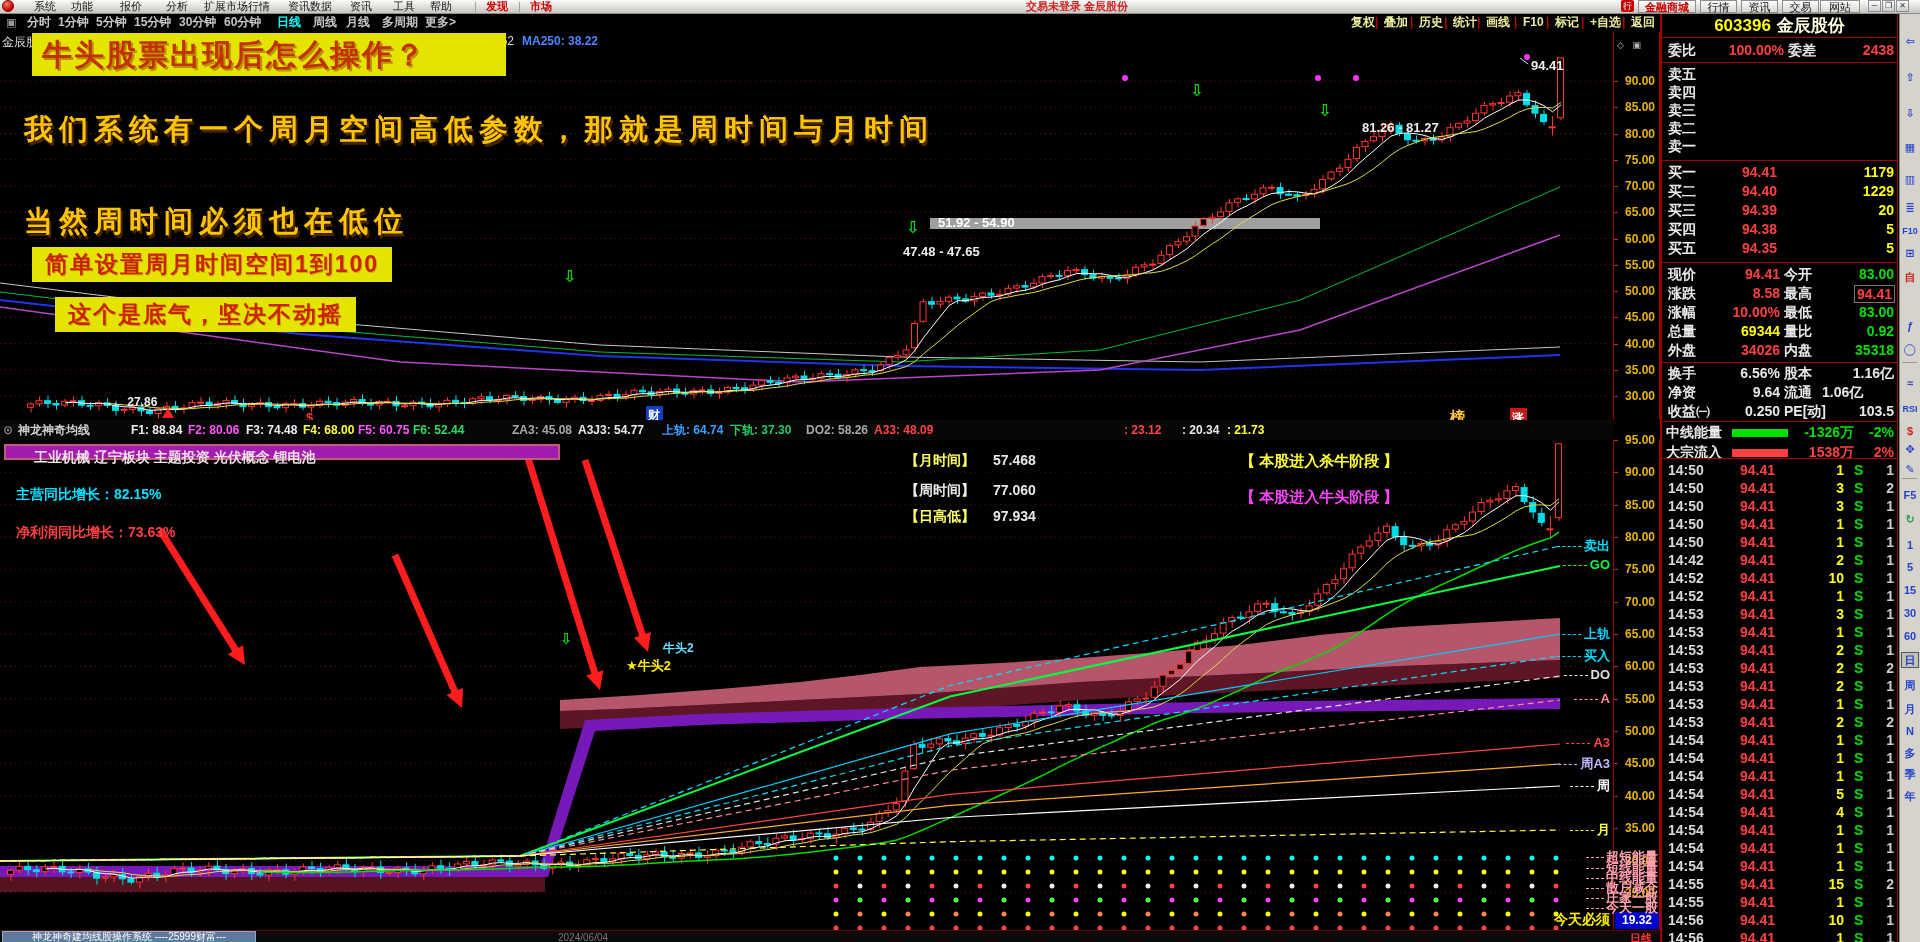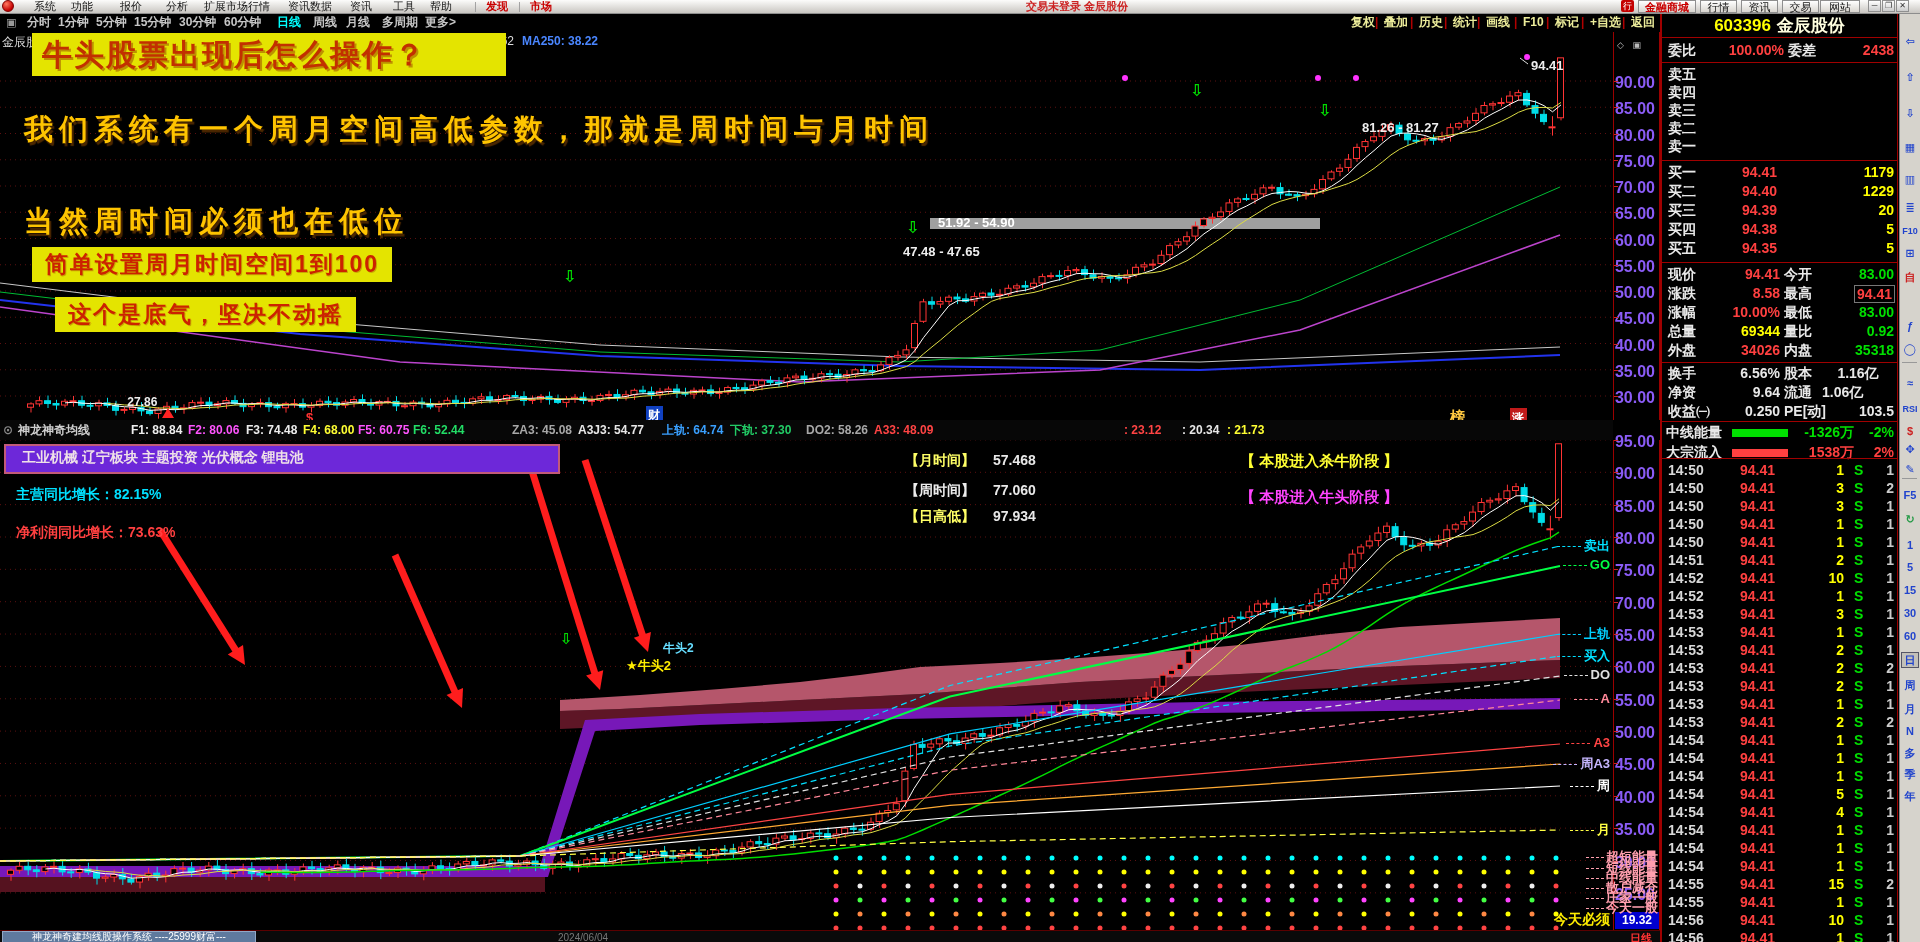--- a/index.html
+++ b/index.html
@@ -24,39 +24,39 @@
 .p-active{color:#00ffff}
 .a-item{color:#ecec9a}
 .a-sep{color:#b00000}
 
 .chart-main{position:absolute;left:0;top:32px;width:1613px;height:388px;z-index:1}
 .chart-lower{position:absolute;left:0;top:440px;width:1613px;height:490px;z-index:1}
 svg{position:absolute;left:0;top:0}
 .axis{position:absolute;left:1613px;width:47px;background:#000;border-left:1px solid #9b0000;border-right:1px solid #9b0000;z-index:3}
 .axis-main{top:32px;height:388px}
 .axis-lower{top:440px;height:490px}
-.tick{position:absolute;right:4px;color:#8b5cf6;font-size:16px;font-weight:bold;white-space:nowrap}
+.tick{position:absolute;right:4px;color:#eab308;font-size:12px;font-weight:bold;white-space:nowrap}
 .tickdash{position:absolute;left:0;width:4px;height:1px;background:#c22}
 .axicons{position:absolute;left:3px;top:8px;color:#bbb;font-size:9px;letter-spacing:3px}
 .bluebox{position:absolute;left:1px;top:472px;width:44px;height:17px;background:#0000cf;color:#fff;font-size:12px;font-weight:bold;text-align:center;line-height:17px}
 
 .ma-row{position:absolute;left:2px;top:2px;font-size:12px;z-index:4;white-space:nowrap;color:#ddd}
 .ma-frag{position:absolute;left:484px;top:2px;font-size:12px;color:#ddd;z-index:4}
 .ma250{position:absolute;left:522px;top:2px;font-size:12px;color:#4a86ff;z-index:4;font-weight:bold}
 
 .headline{position:absolute;left:32px;top:1px;width:474px;height:43px;background:#e4e400;color:#c23000;font-size:30px;font-weight:bold;line-height:43px;padding-left:10px;letter-spacing:2px;z-index:6;text-shadow:2px 2px 0 rgba(150,60,0,.5);white-space:nowrap}
 .ann-line{position:absolute;color:#ffc400;font-size:29px;font-weight:bold;letter-spacing:6px;text-shadow:2px 3px 1px #4d2800;z-index:5;white-space:nowrap}
 .ann-box{position:absolute;background:#e4e400;color:#cc2200;font-weight:bold;font-size:23px;padding:2px 13px;z-index:5;white-space:nowrap;letter-spacing:2px;text-shadow:1px 1px 0 rgba(150,60,0,.35)}
 
 .indbar{position:absolute;left:0;top:420px;width:1613px;height:20px;background:#070707;z-index:4;font-size:12px;font-weight:bold;line-height:20px}
 .indbar span{position:absolute;top:0;white-space:nowrap}
 .ind-icon{left:3px;color:#888;font-size:12px}
 .ind-name{left:18px;color:#cfcfcf}
 
-.sector{position:absolute;left:4px;top:4px;width:556px;height:30px;border:2px solid #c25a78;background:#6d28d9;color:#efe0e8;font-size:14px;line-height:22px;padding-left:16px;z-index:6;font-weight:bold}
+.sector{position:absolute;left:4px;top:4px;width:556px;height:16px;border:2px solid #c25a78;background:#a21caf;color:#efe0e8;font-size:14px;line-height:22px;padding-left:28px;z-index:6;font-weight:bold}
 .growth1{position:absolute;left:16px;top:46px;color:#00e0ff;font-size:14px;font-weight:bold;z-index:6}
 .growth2{position:absolute;left:16px;top:84px;color:#ff4040;font-size:14px;font-weight:bold;z-index:6}
 .metric{position:absolute;left:905px;z-index:6;font-size:14px;font-weight:bold;white-space:nowrap}
 .metric .mv{color:#e8e8e8;margin-left:18px}
 .stage{position:absolute;left:1240px;z-index:6;font-size:15px;font-weight:bold;white-space:nowrap}
 .fanlabel{position:absolute;width:130px;left:1480px;text-align:right;font-size:13px;font-weight:bold;z-index:6;white-space:nowrap}
 .fanlabel::before{content:"";display:inline-block;width:24px;border-top:1px dashed currentColor;vertical-align:middle;margin-right:3px}
 .pinklabel{position:absolute;left:1568px;width:90px;text-align:right;color:#ff9fae;font-size:13px;font-weight:bold;z-index:6;white-space:nowrap}
 .pinklabel::before{content:"";display:inline-block;width:18px;border-top:1px dashed currentColor;vertical-align:middle;margin-right:2px}
 .today{position:absolute;left:1490px;top:911px;width:120px;text-align:right;color:#ffee00;font-size:14px;font-weight:bold;z-index:7}
@@ -1299,21 +1299,21 @@
       <div class="q-cell" style="left: 122px; top: 309px; color: rgb(232, 232, 232);">量比</div>
       <div class="q-cell" style="left: 160px; top: 309px; color: rgb(0, 224, 0); width: 72px; text-align: right;">0.92</div>
       <div class="q-cell" style="left: 6px; top: 328px; color: rgb(232, 232, 232);">外盘</div>
       <div class="q-cell" style="left: 60px; top: 328px; color: rgb(255, 64, 64); width: 58px; text-align: right;">34026</div>
       <div class="q-cell" style="left: 122px; top: 328px; color: rgb(232, 232, 232);">内盘</div>
       <div class="q-cell" style="left: 160px; top: 328px; color: rgb(0, 224, 0); width: 72px; text-align: right;">35318</div>
       <div class="q-sep" style="top: 348px;"></div>
       <div class="q-cell" style="left: 6px; top: 351px; color: rgb(232, 232, 232);">换手</div>
       <div class="q-cell" style="left: 60px; top: 351px; color: rgb(232, 232, 232); width: 58px; text-align: right;">6.56%</div>
       <div class="q-cell" style="left: 122px; top: 351px; color: rgb(232, 232, 232);">股本</div>
-      <div class="q-cell" style="left: 160px; top: 351px; color: rgb(232, 232, 232); width: 72px; text-align: center;">1.16亿</div>
+      <div class="q-cell" style="left: 160px; top: 351px; color: rgb(232, 232, 232); width: 72px; text-align: right;">1.16亿</div>
       <div class="q-cell" style="left: 6px; top: 370px; color: rgb(232, 232, 232);">净资</div>
       <div class="q-cell" style="left: 60px; top: 370px; color: rgb(232, 232, 232); width: 58px; text-align: right;">9.64</div>
       <div class="q-cell" style="left: 122px; top: 370px; color: rgb(232, 232, 232);">流通</div>
       <div class="q-cell" style="left: 160px; top: 370px; color: rgb(232, 232, 232); width: 72px; text-align: left;">1.06亿</div>
       <div class="q-cell" style="left: 6px; top: 389px; color: rgb(232, 232, 232);">收益㈠</div>
       <div class="q-cell" style="left: 60px; top: 389px; color: rgb(232, 232, 232); width: 58px; text-align: right;">0.250</div>
       <div class="q-cell" style="left: 122px; top: 389px; color: rgb(232, 232, 232);">PE[动]</div>
       <div class="q-cell" style="left: 160px; top: 389px; color: rgb(232, 232, 232); width: 72px; text-align: right;">103.5</div>
       <div class="q-sep" style="top: 407px;"></div>
       <div class="q-cell" style="left: 4px; top: 410px; color: rgb(232, 232, 232);">中线能量</div>
@@ -1354,21 +1354,21 @@
         <span class="q-cell" style="left: 200px; top: 0px; color: rgb(204, 204, 204); width: 32px; text-align: right;">1</span>
       </div>
       <div style="position: absolute; left: 0px; top: 520px; width: 100%; height: 18px;">
         <span class="q-cell" style="left: 6px; top: 0px; color: rgb(216, 216, 216);">14:50</span>
         <span class="q-cell" style="left: 50px; top: 0px; color: rgb(255, 64, 64); width: 63px; text-align: right;">94.41</span>
         <span class="q-cell" style="left: 118px; top: 0px; color: rgb(255, 255, 0); width: 64px; text-align: right;">1</span>
         <span class="q-cell" style="left: 192px; top: 0px; color: rgb(0, 224, 0);">S</span>
         <span class="q-cell" style="left: 200px; top: 0px; color: rgb(204, 204, 204); width: 32px; text-align: right;">1</span>
       </div>
       <div style="position: absolute; left: 0px; top: 538px; width: 100%; height: 18px;">
-        <span class="q-cell" style="left: 6px; top: 0px; color: rgb(216, 216, 216);">14:51</span>
+        <span class="q-cell" style="left: 6px; top: 0px; color: rgb(216, 216, 216);">14:42</span>
         <span class="q-cell" style="left: 50px; top: 0px; color: rgb(255, 64, 64); width: 63px; text-align: right;">94.41</span>
         <span class="q-cell" style="left: 118px; top: 0px; color: rgb(255, 255, 0); width: 64px; text-align: right;">2</span>
         <span class="q-cell" style="left: 192px; top: 0px; color: rgb(0, 224, 0);">S</span>
         <span class="q-cell" style="left: 200px; top: 0px; color: rgb(204, 204, 204); width: 32px; text-align: right;">1</span>
       </div>
       <div style="position: absolute; left: 0px; top: 556px; width: 100%; height: 18px;">
         <span class="q-cell" style="left: 6px; top: 0px; color: rgb(216, 216, 216);">14:52</span>
         <span class="q-cell" style="left: 50px; top: 0px; color: rgb(255, 64, 64); width: 63px; text-align: right;">94.41</span>
         <span class="q-cell" style="left: 118px; top: 0px; color: rgb(255, 255, 0); width: 64px; text-align: right;">10</span>
         <span class="q-cell" style="left: 192px; top: 0px; color: rgb(0, 224, 0);">S</span>

